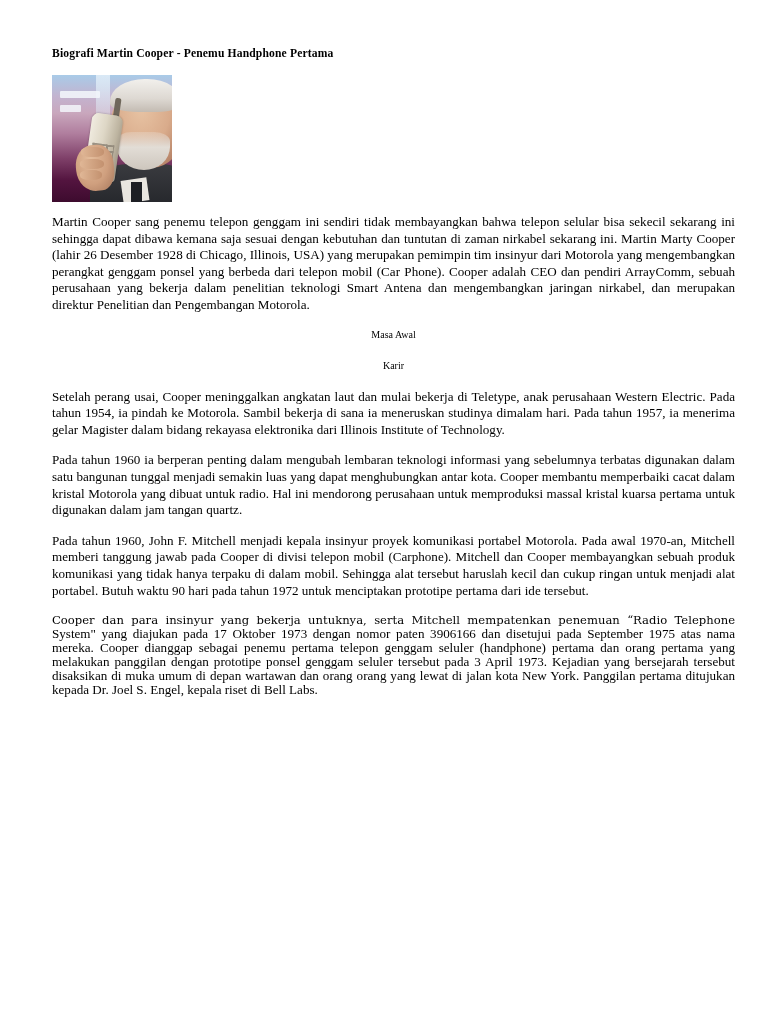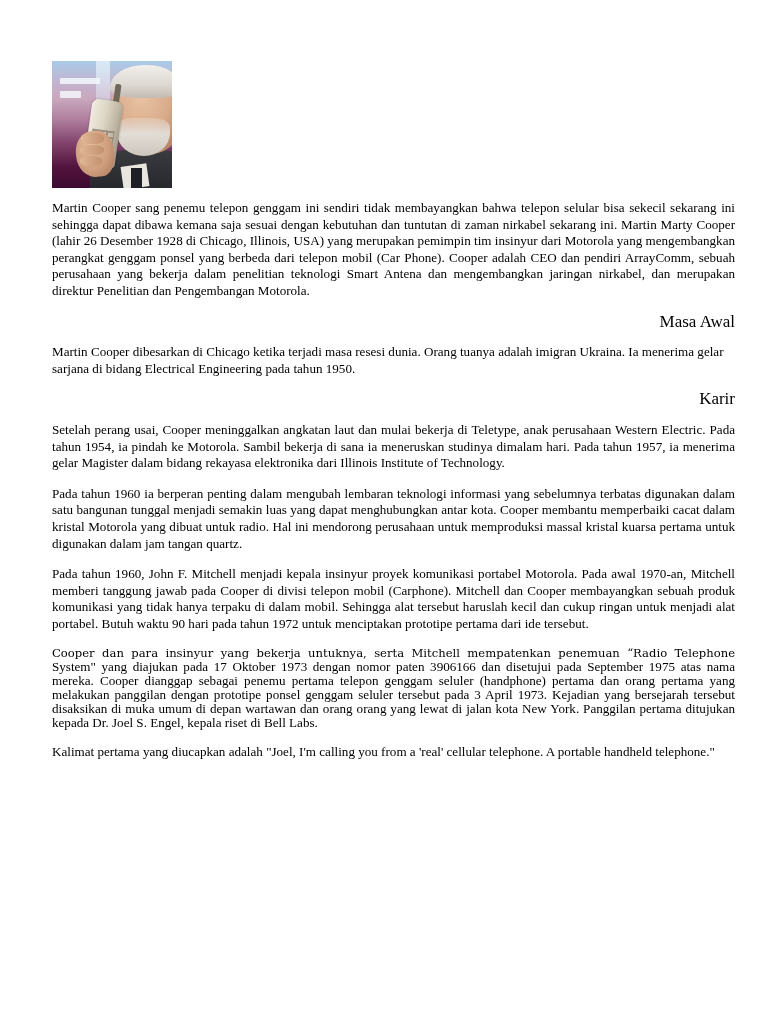--- a/index.html
+++ b/index.html
@@ -205,40 +205,41 @@
     font-size: 13.1px;
     line-height: 16.6px;
     text-align: justify;
     text-justify: inter-word;
   }
   p.para.left {
     text-align: left;
   }
   p.heading {
     margin: 0 0 14px 0;
-    font-size: 17px;
+    font-size: 10px;
     line-height: 16.6px;
-    text-align: right;
+    text-align: center;
   }
   
   p.para.alt {
     font-family: "DejaVu Serif", "Liberation Serif", serif;
     font-size: 11.6px;
     line-height: 14px;
   }
   p.para.alt .roman {
     font-family: "Liberation Serif", "DejaVu Serif", serif;
     font-size: 13.1px;
   }
 </style>
 </head>
 <body>
 
 <div class="page">
 
+  <h1 class="doc-title">Biografi Martin Cooper - Penemu Handphone Pertama</h1>
 
   <div class="figure">
     <div class="photo">
       <div class="streak"></div>
       <div class="cap1"></div>
       <div class="cap2"></div>
       <div class="suit"></div>
       <div class="shirt"></div>
       <div class="tie"></div>
       <div class="head"></div>
@@ -254,29 +255,27 @@
       <div class="finger f3"></div>
     </div>
   </div>
 
   <div class="body-text">
 
     <p class="para">Martin Cooper sang penemu telepon genggam ini sendiri tidak membayangkan bahwa telepon selular bisa sekecil sekarang ini sehingga dapat dibawa kemana saja sesuai dengan kebutuhan dan tuntutan di zaman nirkabel sekarang ini. Martin Marty Cooper (lahir 26 Desember 1928 di Chicago, Illinois, USA) yang merupakan pemimpin tim insinyur dari Motorola yang mengembangkan perangkat genggam ponsel yang berbeda dari telepon mobil (Car Phone). Cooper adalah CEO dan pendiri ArrayComm, sebuah perusahaan yang bekerja dalam penelitian teknologi Smart Antena dan mengembangkan jaringan nirkabel, dan merupakan direktur Penelitian dan Pengembangan Motorola.</p>
 
     <p class="heading">Masa Awal</p>
 
-    <p class="para left">Martin Cooper dibesarkan di Chicago ketika terjadi masa resesi dunia. Orang tuanya adalah imigran Ukraina. Ia menerima gelar sarjana di bidang Electrical Engineering pada tahun 1950.</p>
 
     <p class="heading">Karir</p>
 
 
     <p class="para">Setelah perang usai, Cooper meninggalkan angkatan laut dan mulai bekerja di Teletype, anak perusahaan Western Electric. Pada tahun 1954, ia pindah ke Motorola. Sambil bekerja di sana ia meneruskan studinya dimalam hari. Pada tahun 1957, ia menerima gelar Magister dalam bidang rekayasa elektronika dari Illinois Institute of Technology.</p>
 
     <p class="para">Pada tahun 1960 ia berperan penting dalam mengubah lembaran teknologi informasi yang sebelumnya terbatas digunakan dalam satu bangunan tunggal menjadi semakin luas yang dapat menghubungkan antar kota. Cooper membantu memperbaiki cacat dalam kristal Motorola yang dibuat untuk radio. Hal ini mendorong perusahaan untuk memproduksi massal kristal kuarsa pertama untuk digunakan dalam jam tangan quartz.</p>
 
     <p class="para">Pada tahun 1960, John F. Mitchell menjadi kepala insinyur proyek komunikasi portabel Motorola. Pada awal 1970-an, Mitchell memberi tanggung jawab pada Cooper di divisi telepon mobil (Carphone). Mitchell dan Cooper membayangkan sebuah produk komunikasi yang tidak hanya terpaku di dalam mobil. Sehingga alat tersebut haruslah kecil dan cukup ringan untuk menjadi alat portabel. Butuh waktu 90 hari pada tahun 1972 untuk   menciptakan prototipe pertama dari ide tersebut.</p>
 
     <p class="para alt"><span>Cooper dan para insinyur yang bekerja untuknya, serta Mitchell mempatenkan penemuan “Radio Telephone</span> <span class="roman">System" yang diajukan pada 17 Oktober 1973 dengan nomor paten 3906166 dan disetujui pada September 1975 atas nama mereka. Cooper dianggap sebagai penemu pertama telepon genggam seluler (handphone) pertama dan orang pertama yang melakukan panggilan dengan prototipe ponsel genggam seluler tersebut pada 3 April 1973. Kejadian yang bersejarah tersebut disaksikan di muka umum di depan wartawan dan orang orang yang lewat di jalan kota New York. Panggilan pertama ditujukan kepada Dr. Joel S. Engel, kepala riset di Bell Labs.</span></p>
 
-    <p class="para left">Kalimat pertama yang diucapkan adalah "Joel, I'm calling you from a 'real' cellular telephone. A portable handheld telephone."</p>
 
   </div>
 </div>
 
 </body></html>

